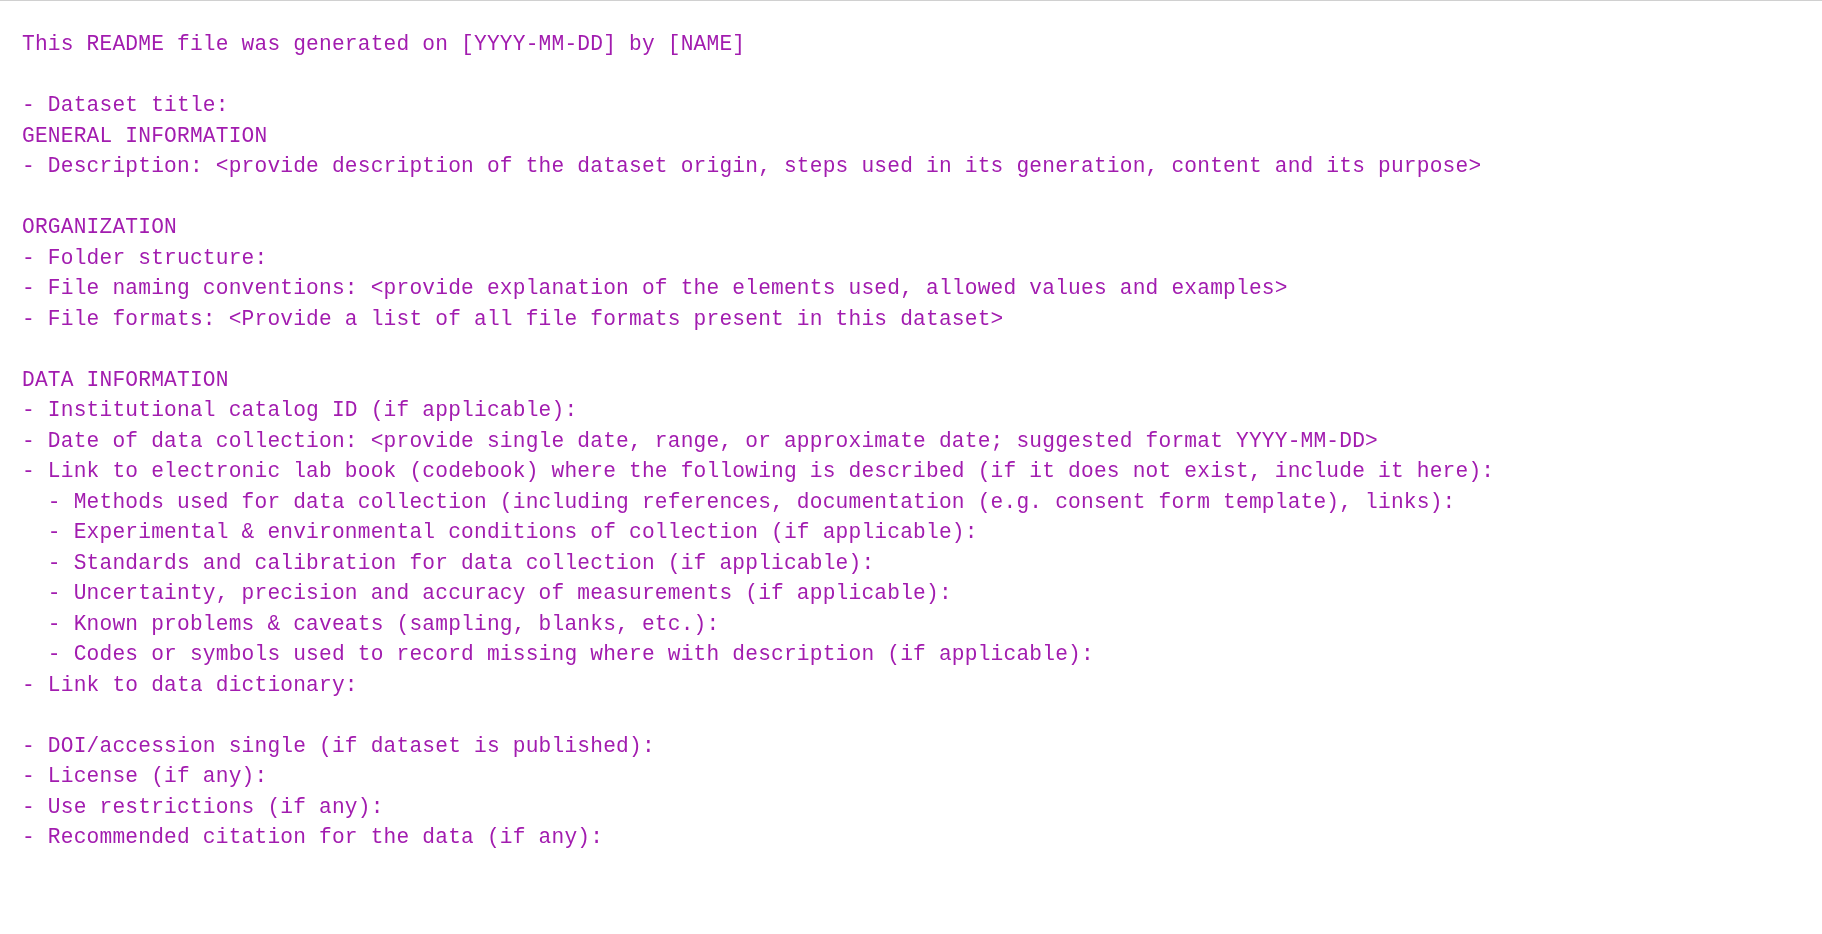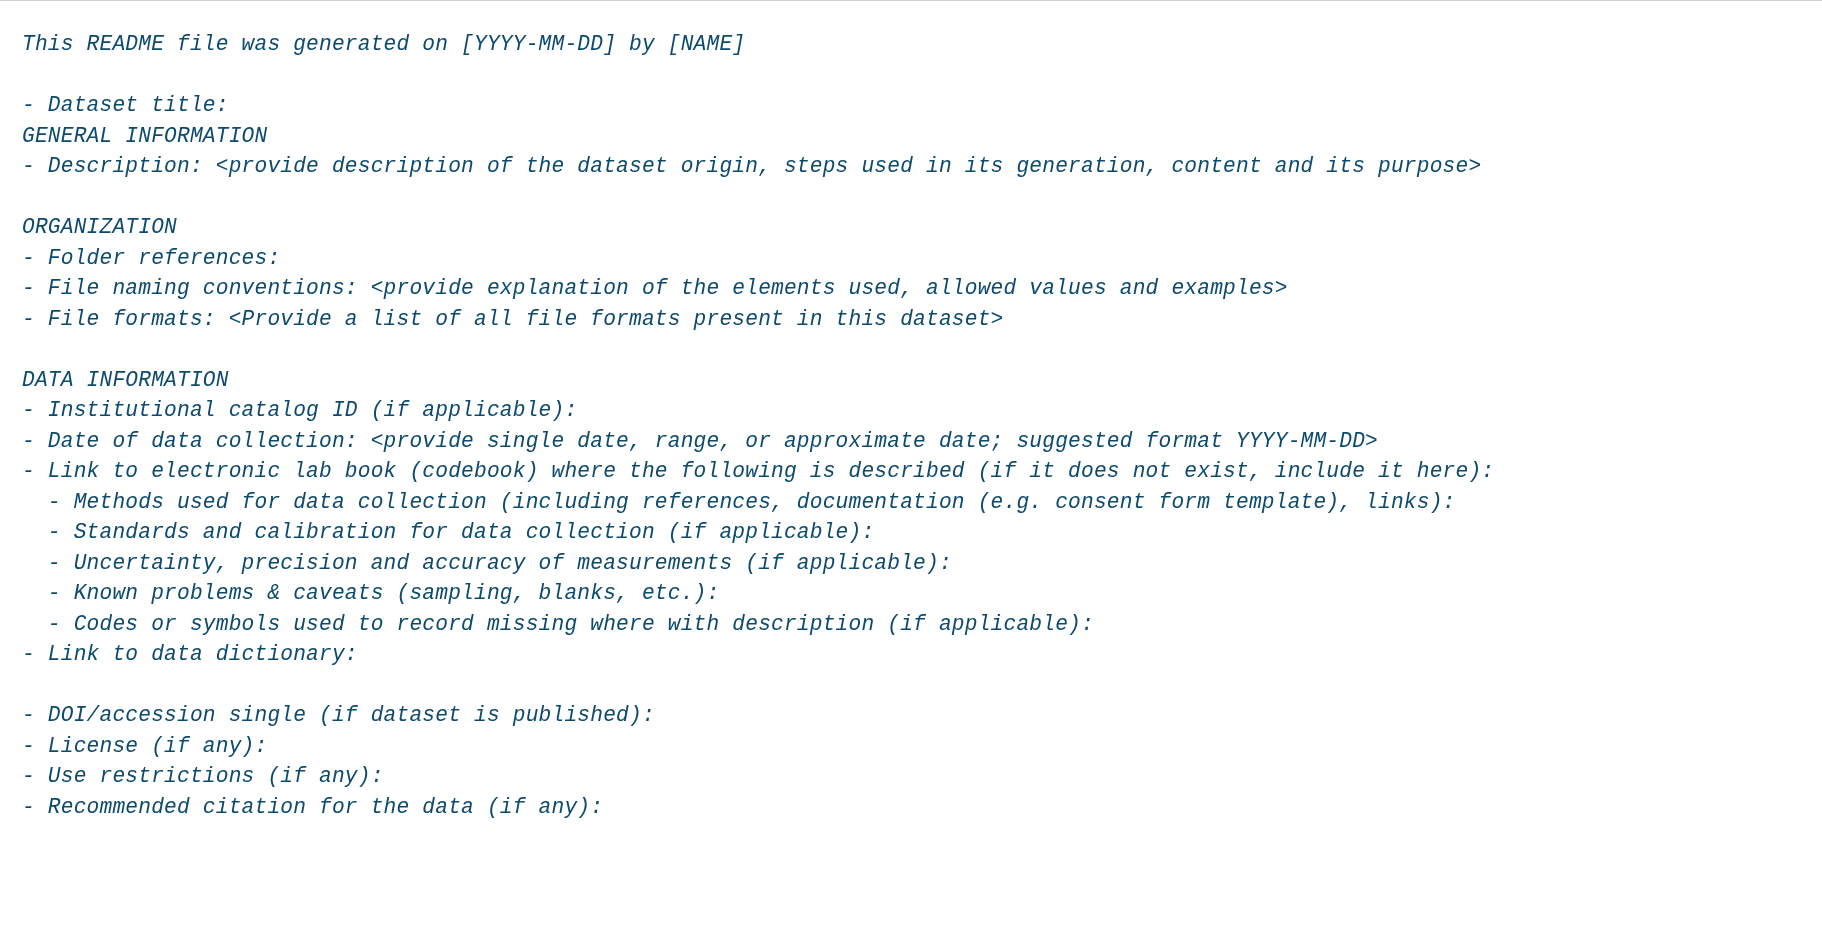--- a/index.html
+++ b/index.html
@@ -11,55 +11,55 @@
   .page {
     border-top: 1px solid #d0d0d0;
     padding: 28px 0 60px 22px;
     box-sizing: border-box;
     width: 100%;
   }
   .mono {
     font-family: "SFMono-Regular", "Menlo", "Consolas", "Liberation Mono", monospace;
     font-size: 21.2px;
     line-height: 30.5px;
-    color: #0c4a6e;
+    color: #a21caf;
     white-space: pre;
     letter-spacing: 0.2px;
-    font-style: italic;
   }
   .section-gap {
     height: 30.5px;
   }
 </style>
 </head>
 <body>
 
 <div class="page">
   <div class="mono">This README file was generated on [YYYY-MM-DD] by [NAME]</div>
 
   <div class="section-gap"></div>
 
   <div class="mono">- Dataset title:</div>
   <div class="mono">GENERAL INFORMATION</div>
   <div class="mono">- Description: &lt;provide description of the dataset origin, steps used in its generation, content and its purpose&gt;</div>
 
   <div class="section-gap"></div>
 
   <div class="mono">ORGANIZATION</div>
-  <div class="mono">- Folder references:</div>
+  <div class="mono">- Folder structure:</div>
   <div class="mono">- File naming conventions: &lt;provide explanation of the elements used, allowed values and examples&gt;</div>
   <div class="mono">- File formats: &lt;Provide a list of all file formats present in this dataset&gt;</div>
 
   <div class="section-gap"></div>
 
   <div class="mono">DATA INFORMATION</div>
   <div class="mono">- Institutional catalog ID (if applicable):</div>
   <div class="mono">- Date of data collection: &lt;provide single date, range, or approximate date; suggested format YYYY-MM-DD&gt;</div>
   <div class="mono">- Link to electronic lab book (codebook) where the following is described (if it does not exist, include it here):</div>
   <div class="mono">  - Methods used for data collection (including references, documentation (e.g. consent form template), links):</div>
+  <div class="mono">  - Experimental &amp; environmental conditions of collection (if applicable):</div>
   <div class="mono">  - Standards and calibration for data collection (if applicable):</div>
   <div class="mono">  - Uncertainty, precision and accuracy of measurements (if applicable):</div>
   <div class="mono">  - Known problems &amp; caveats (sampling, blanks, etc.):</div>
   <div class="mono">  - Codes or symbols used to record missing where with description (if applicable):</div>
   <div class="mono">- Link to data dictionary:</div>
 
   <div class="section-gap"></div>
 
   <div class="mono">- DOI/accession single (if dataset is published):</div>
   <div class="mono">- License (if any):</div>

